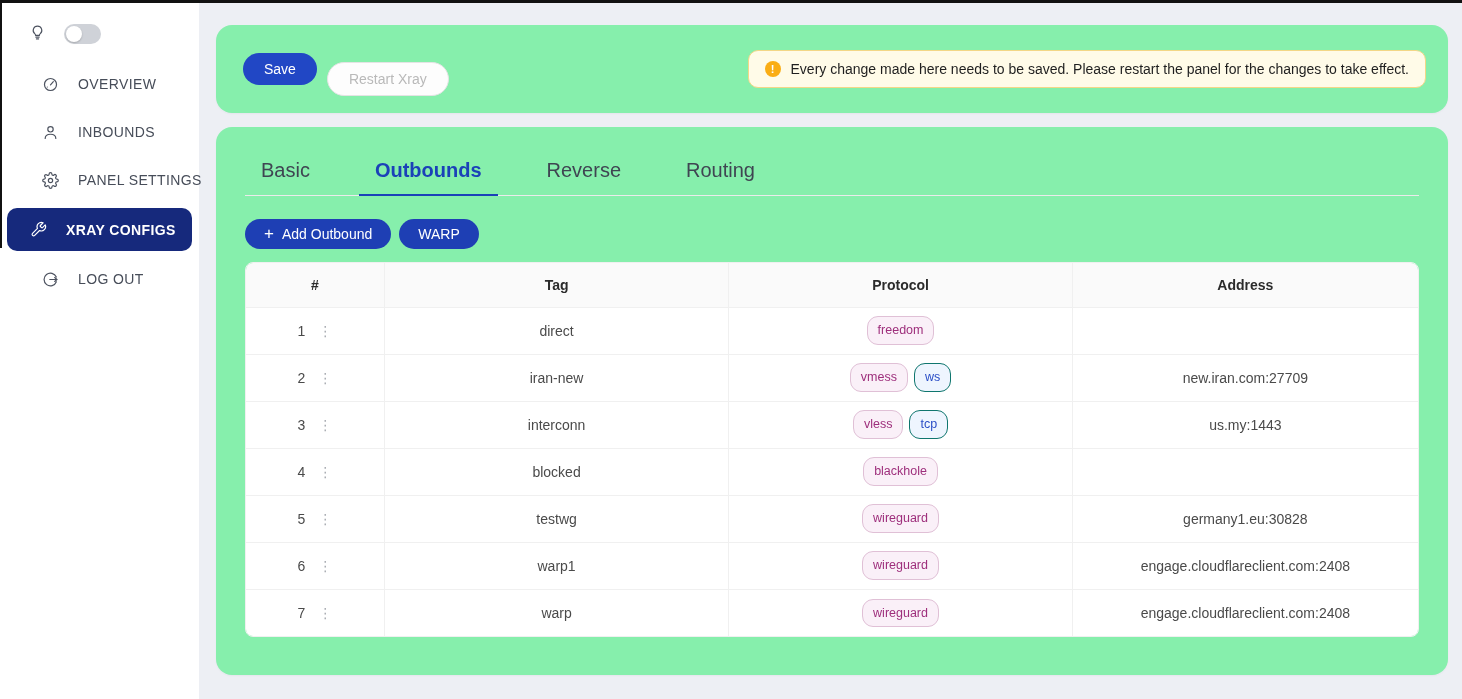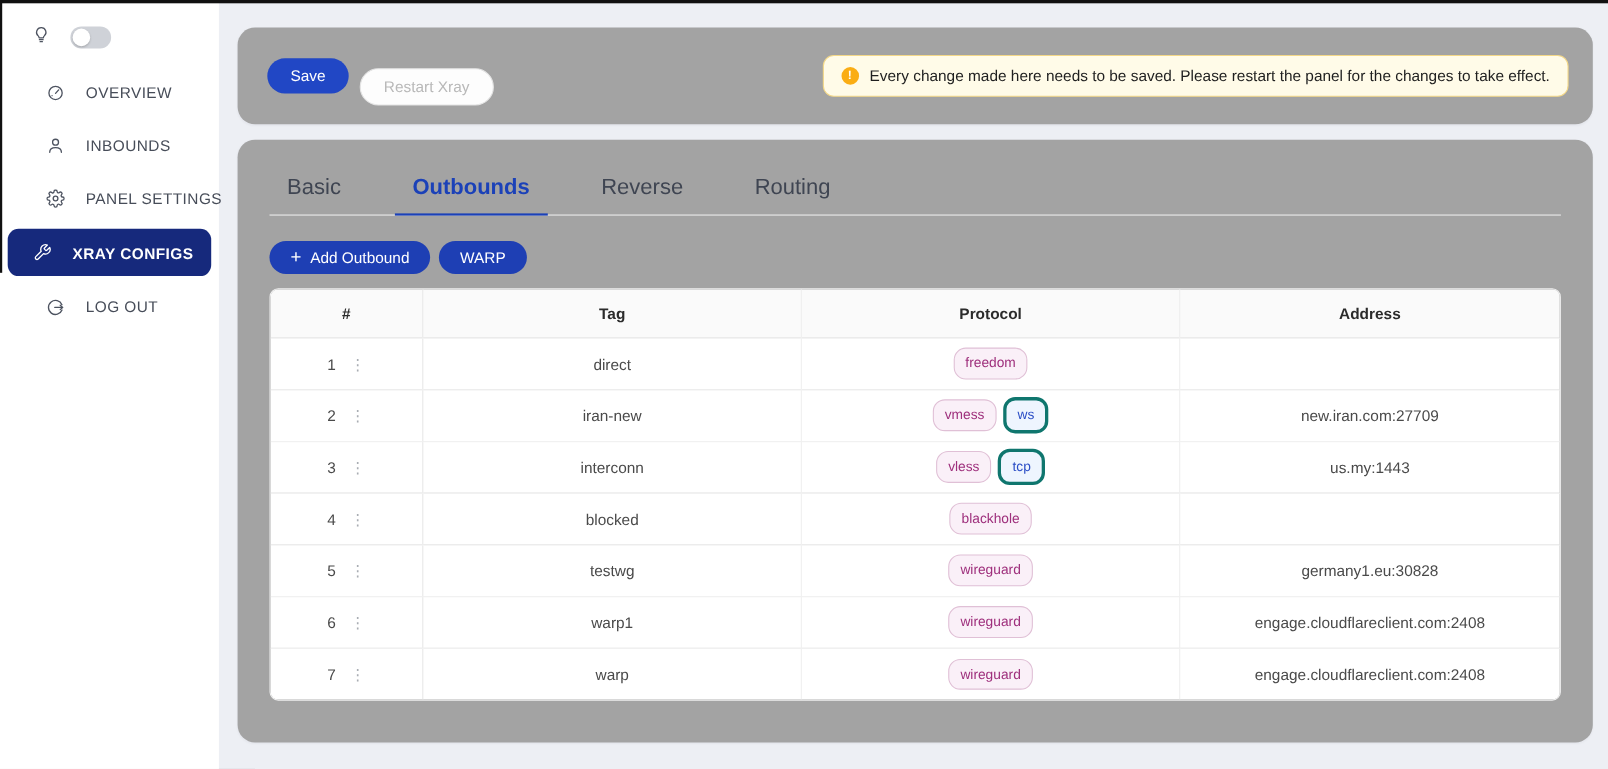--- a/index.html
+++ b/index.html
@@ -37,21 +37,21 @@
     width:37px; height:20px; background:#cfd2d8; border-radius:10px; position:relative; cursor:pointer;
   }
   .switch .knob {
     position:absolute; top:2px; left:2px; width:16px; height:16px; border-radius:50%;
     background:#ffffff; box-shadow:0 1px 2px rgba(0,0,0,.2);
   }
 
   
   .main { position:absolute; left:199px; top:0; width:1263px; height:699px; padding:25px 14px 0 17px; }
   .card {
-    background:#a3a3a3; border-radius:16px;
+    background:#86efac; border-radius:16px;
     box-shadow:0 1px 2px rgba(20,30,60,.04);
   }
   .card-top {
     height:88px; display:flex; align-items:center; justify-content:space-between;
     padding:0 22px 0 27px;
   }
   .btn-group { display:flex; align-items:center; gap:10px; }
   .btn {
     border:none; border-radius:18px; padding:8px 21px; font-size:14px;
     font-family:"Liberation Sans", sans-serif; cursor:pointer; font-weight:500;
@@ -101,21 +101,21 @@
   td { height:47px; text-align:center; font-size:14px; color:#4a4a4a; border-bottom:1px solid #f0f0f0; background:#fff; }
   tr:last-child td { border-bottom:none; }
   col.c-num { width:11.8%; } col.c-tag { width:29.4%; } col.c-proto { width:29.3%; } col.c-addr { width:29.5%; }
   .numcell { display:flex; align-items:center; justify-content:center; gap:13px; }
   .dots { color:#a9adb3; font-size:14px; cursor:pointer; line-height:1; letter-spacing:0; user-select:none; }
   .badges { display:flex; align-items:center; justify-content:center; gap:6px; }
   .badge {
     display:inline-block; padding:5px 10px; border-radius:11px; font-size:12.5px; line-height:1.3;
   }
   .badge.pink { background:#faf0f8; border:1px solid #e0c0d6; color:#9e2f7c; }
-  .badge.blue { background:#eef5fe; border:3px solid #0f766e; color:#2b4ec6; }
+  .badge.blue { background:#eef5fe; border:1px solid #0f766e; color:#2b4ec6; }
 </style>
 </head>
 <body>
 
 <div class="edge-top"></div>
 <div class="edge-left"></div>
 
 <div class="sidebar">
   <div class="toggle-row">
     <span class="icon">

